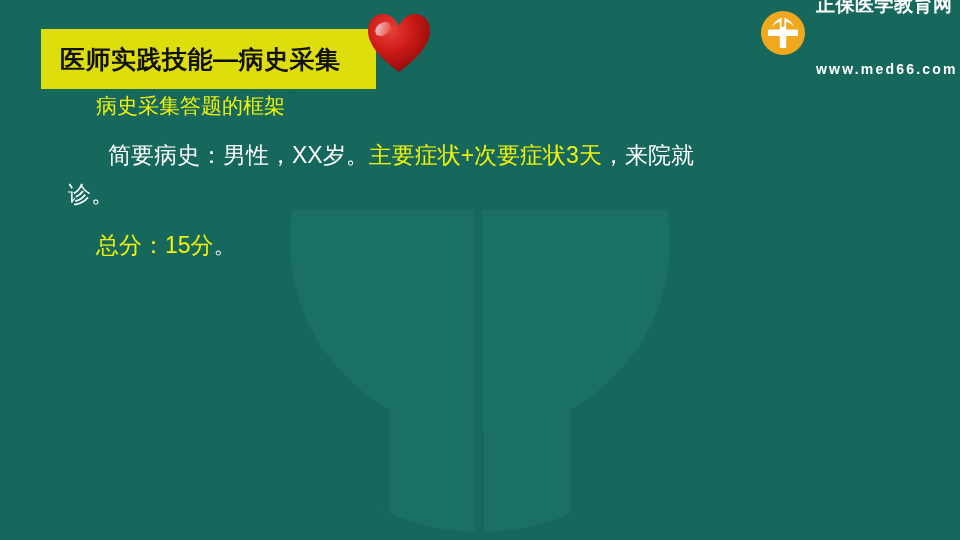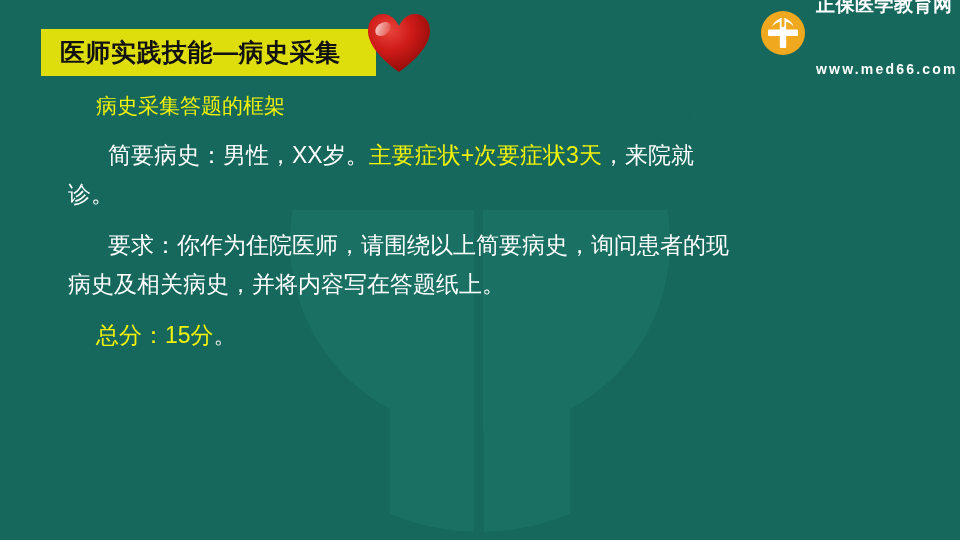--- a/index.html
+++ b/index.html
@@ -32,21 +32,21 @@
     opacity: 1;
     pointer-events: none;
   }
 
   
   #title-bar {
     position: absolute;
     left: 41px;
     top: 29px;
     width: 335px;
-    height: 47px;
+    height: 60px;
     background: #dede0c;
     display: flex;
     align-items: center;
     z-index: 3;
   }
   #title-text {
     margin-left: 19px;
     font-size: 25px;
     font-weight: bold;
     color: #111111;
@@ -224,18 +224,17 @@
       <div id="logo-url">www.med66.com</div>
     </div>
   </div>
 
   <div id="body-text">
 
     <p class="p-heading">病史采集答题的框架</p>
 
     <p class="para lead"><span>简要病史：男性，XX岁。</span><span class="hl">主要症状+次要症状3天</span><span>，来院就诊。</span></p>
 
-    <p class="para">要求：你作为住院医师，请围绕以上简要病史，询问患者的现病史及相关病史，并将内容写在答题纸上。</p>
 
     <p class="p-total"><span>总分：15分</span><span class="tail">。</span></p>
   </div>
 
 </div>
 
 </body></html>

